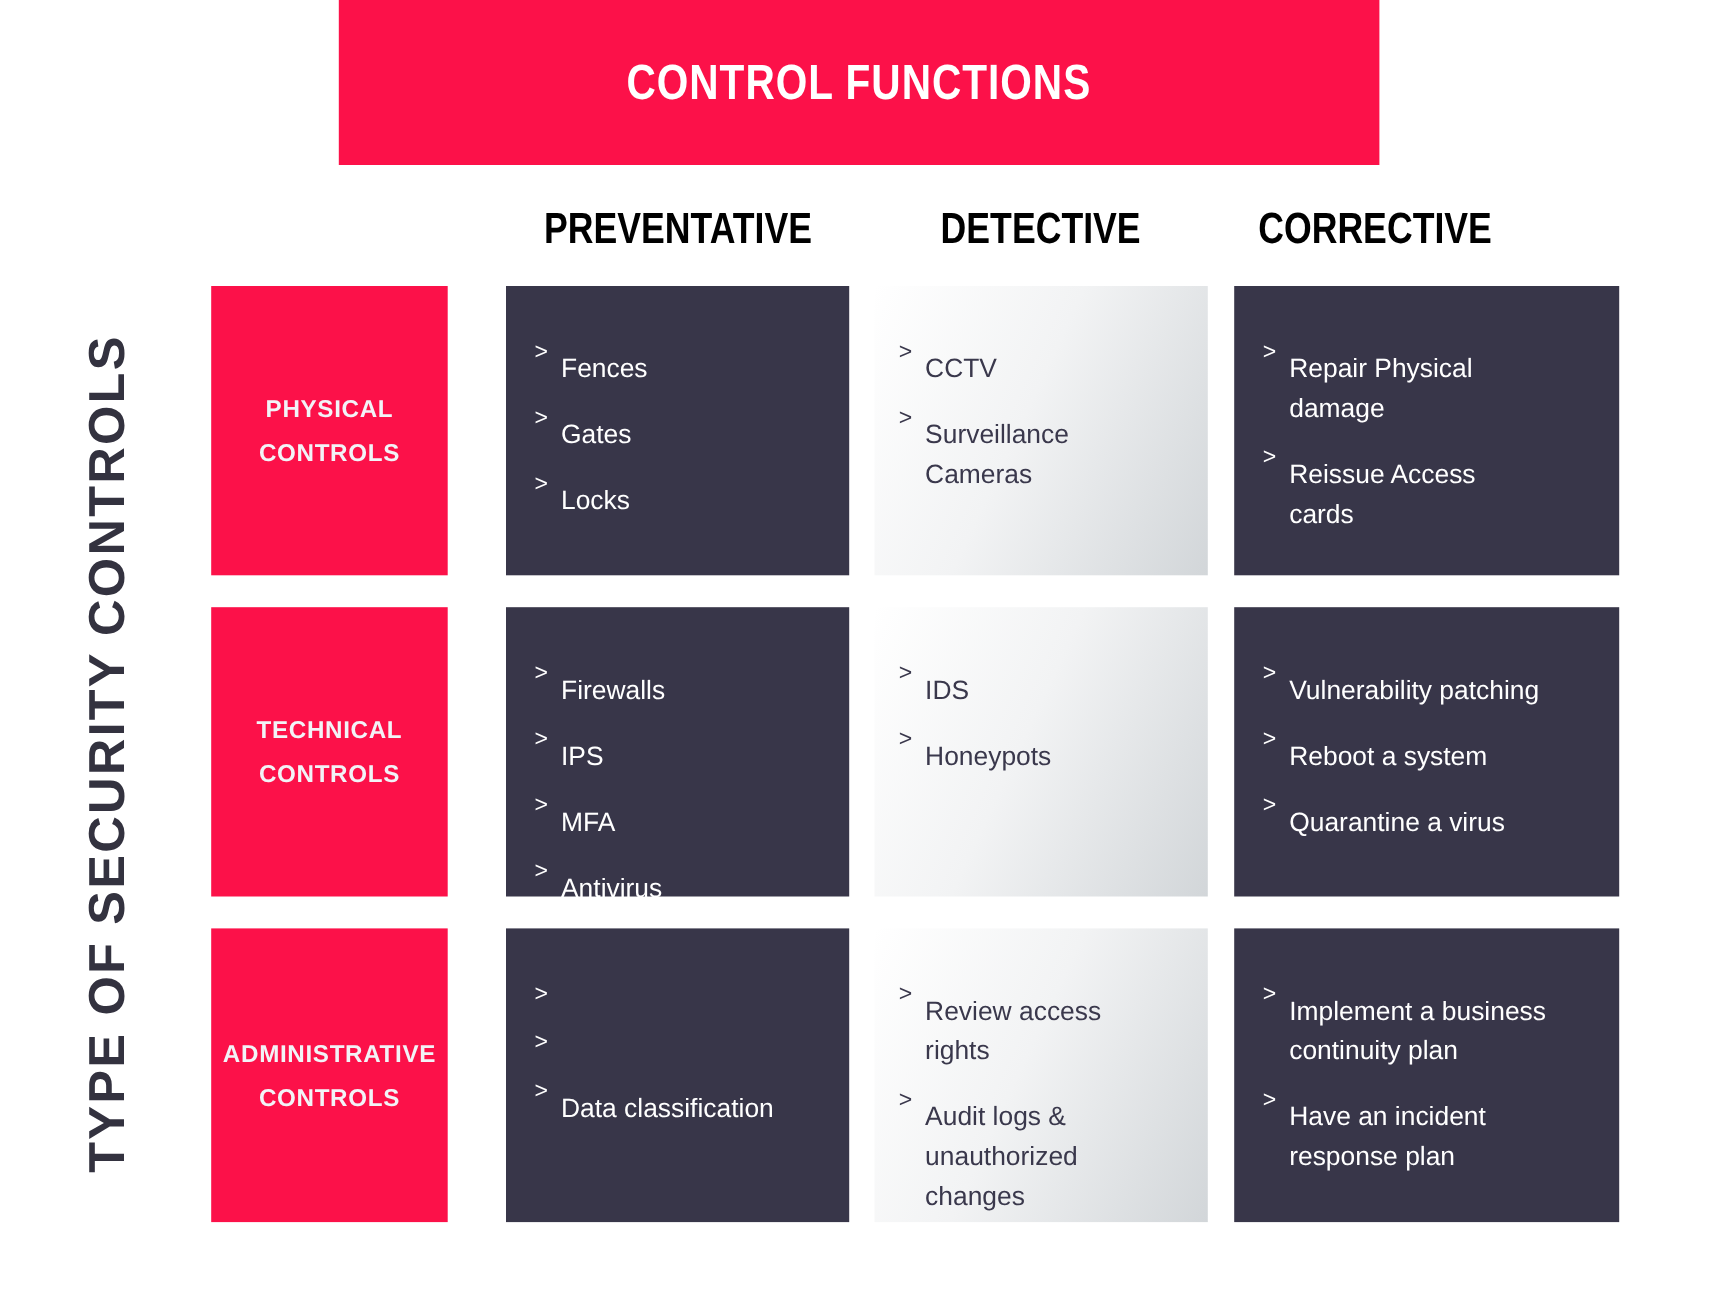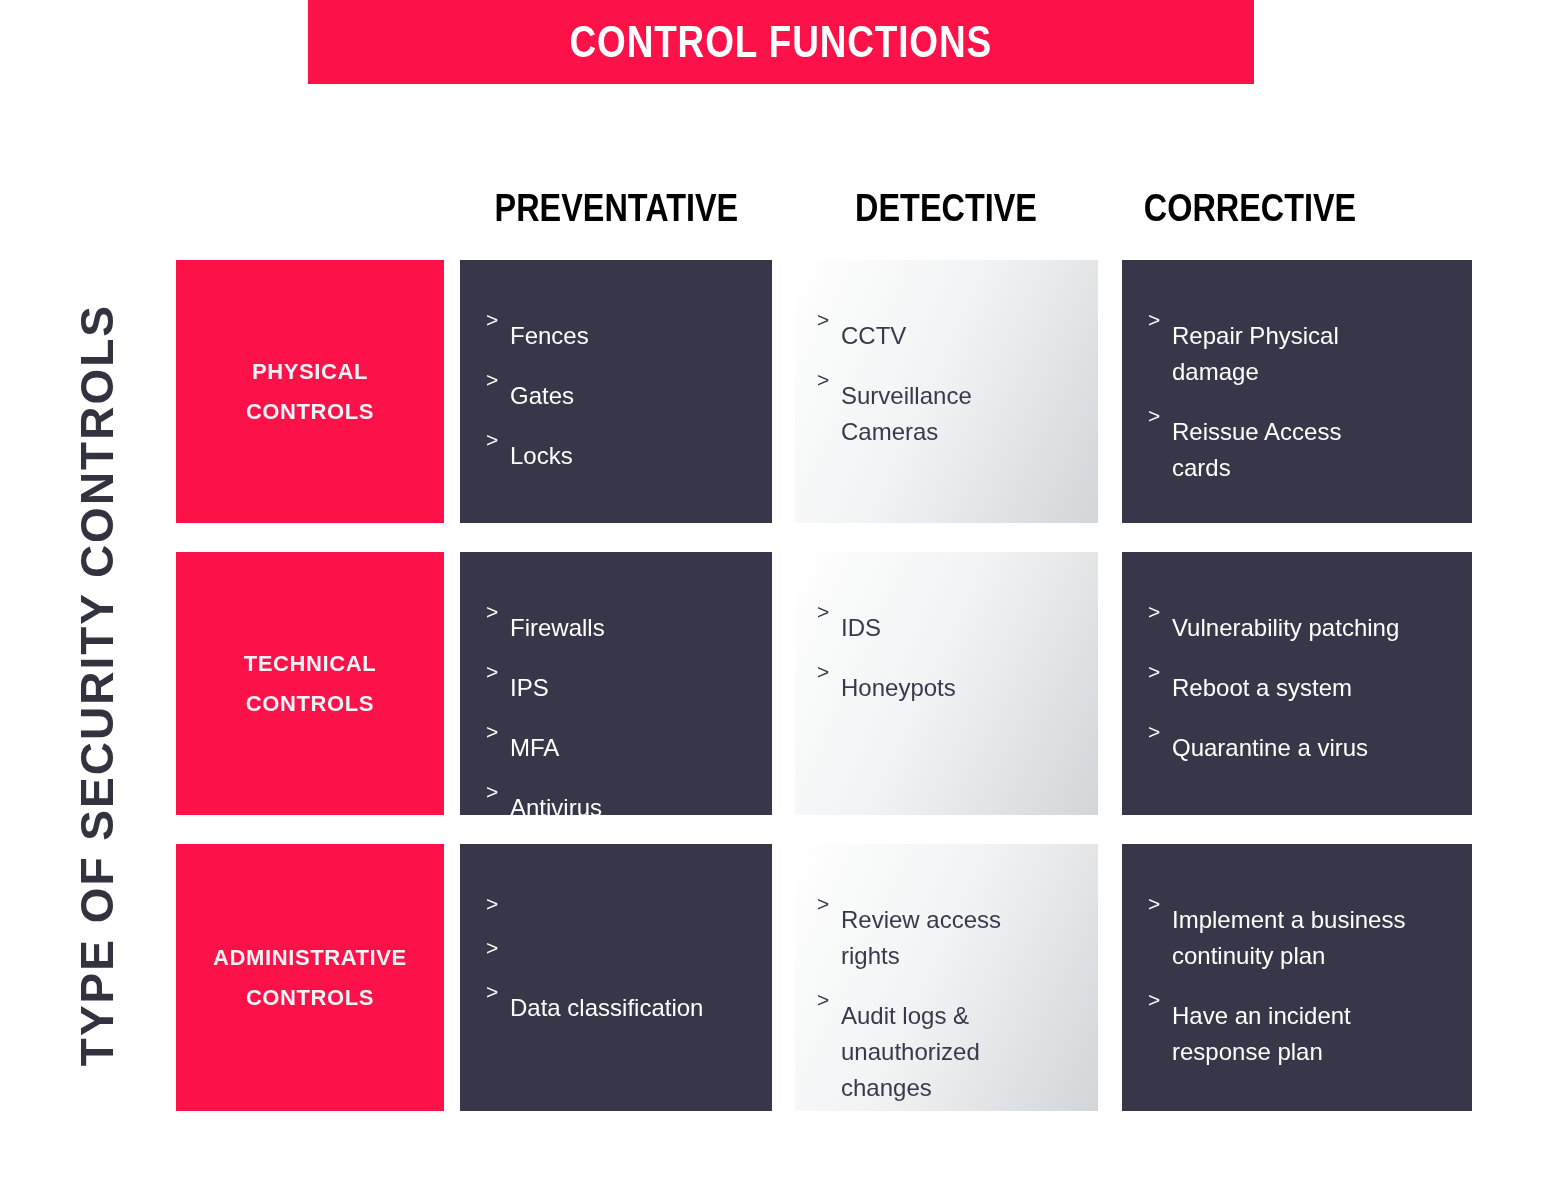--- a/index.html
+++ b/index.html
@@ -3,21 +3,21 @@
 <meta charset="utf-8">
 <style>
   html,body { margin:0; padding:0; background:#ffffff; }
   body {
     width:1563px; height:1194px; position:relative; overflow:hidden;
     font-family:"Liberation Sans", sans-serif;
   }
 
   
   .banner {
-    position:absolute; left:308px; top:0; width:946px; height:84px;
+    position:absolute; left:308px; top:0; width:946px; height:150px;
     background:#fc1149; display:flex; align-items:center; justify-content:center;
   }
   .banner-title {
     color:#ffffff; font-size:41px; font-weight:800; letter-spacing:1px; margin:0;
   }
   .cond { display:inline-block; transform:scale(0.9,1.1); transform-origin:center; }
 
   
   .col-header {
     position:absolute; top:184px; height:48px;
@@ -35,21 +35,21 @@
   }
   .ylabel {
     writing-mode:vertical-rl; transform:rotate(180deg);
     font-size:46px; font-weight:800; color:#33323f;
     letter-spacing:2px; white-space:nowrap;
   }
 
   
   .cell { position:absolute; box-sizing:border-box; }
 
-  .col-label { left:176px;  width:268px; }
+  .col-label { left:192px;  width:215px; }
   .col-prev  { left:460px;  width:312px; }
   .col-det   { left:795px;  width:303px; }
   .col-corr  { left:1122px; width:350px; }
 
   .row-1 { top:260px; height:263px; }
   .row-2 { top:552px; height:263px; }
   .row-3 { top:844px; height:267px; }
 
   .label-cell {
     background:#fc1149; color:#f2f3f7;

